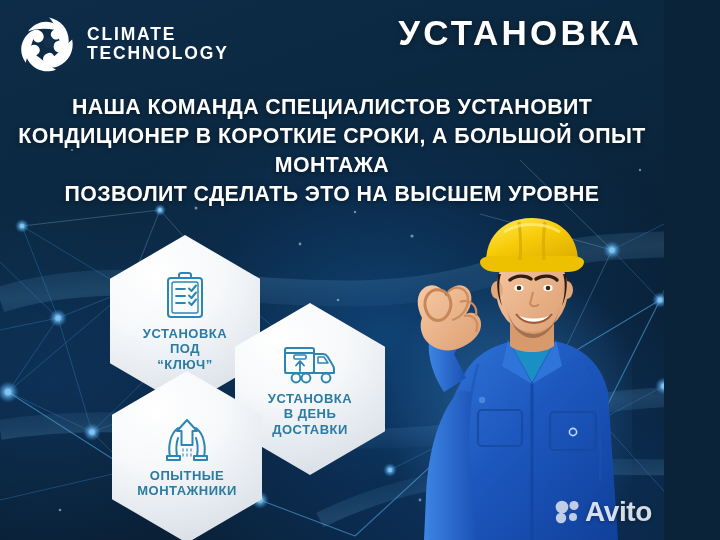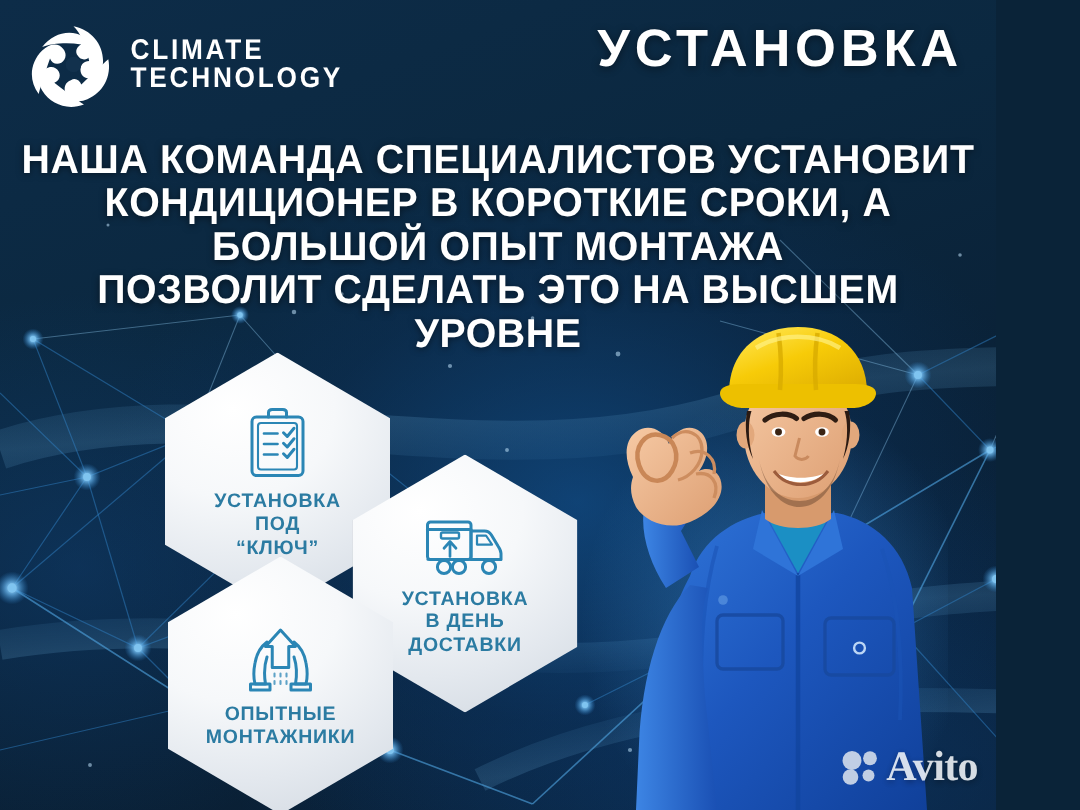--- a/index.html
+++ b/index.html
@@ -53,21 +53,21 @@
     text-shadow:0 1px 6px rgba(0,0,0,0.45);
   }
 
   
   .headline {
     position:absolute; left:0; right:0; top:92px;
     text-align:center;
     color:#ffffff;
     font-family:"Liberation Sans Narrow","Liberation Sans", sans-serif;
     font-weight:700;
-    font-size:27px;
+    font-size:22px;
     letter-spacing:0.4px;
     line-height:29px;
     text-shadow:0 1px 5px rgba(0,0,0,0.5);
   }
   .headline span { display:block; transform:scaleX(0.97); }
 
   
   .worker { position:absolute; left:382px; top:214px; width:250px; height:326px; }
 
   
@@ -97,21 +97,21 @@
   #hex3 { left:112px; top:371px; }
 
   
   .avito {
     position:absolute; right:12px; bottom:12px;
     display:flex; align-items:center; gap:5px;
     opacity:0.88;
   }
   .avito .word {
     color:#f2f5f8;
-    font-family:Liberation Serif, serif;
+    font-family:Liberation Sans, sans-serif;
     font-weight:700;
     font-size:28px;
     letter-spacing:-0.4px;
     text-shadow:0 1px 4px rgba(0,0,0,0.4);
   }
 </style>
 </head>
 <body>
 
 <div id="stage">

